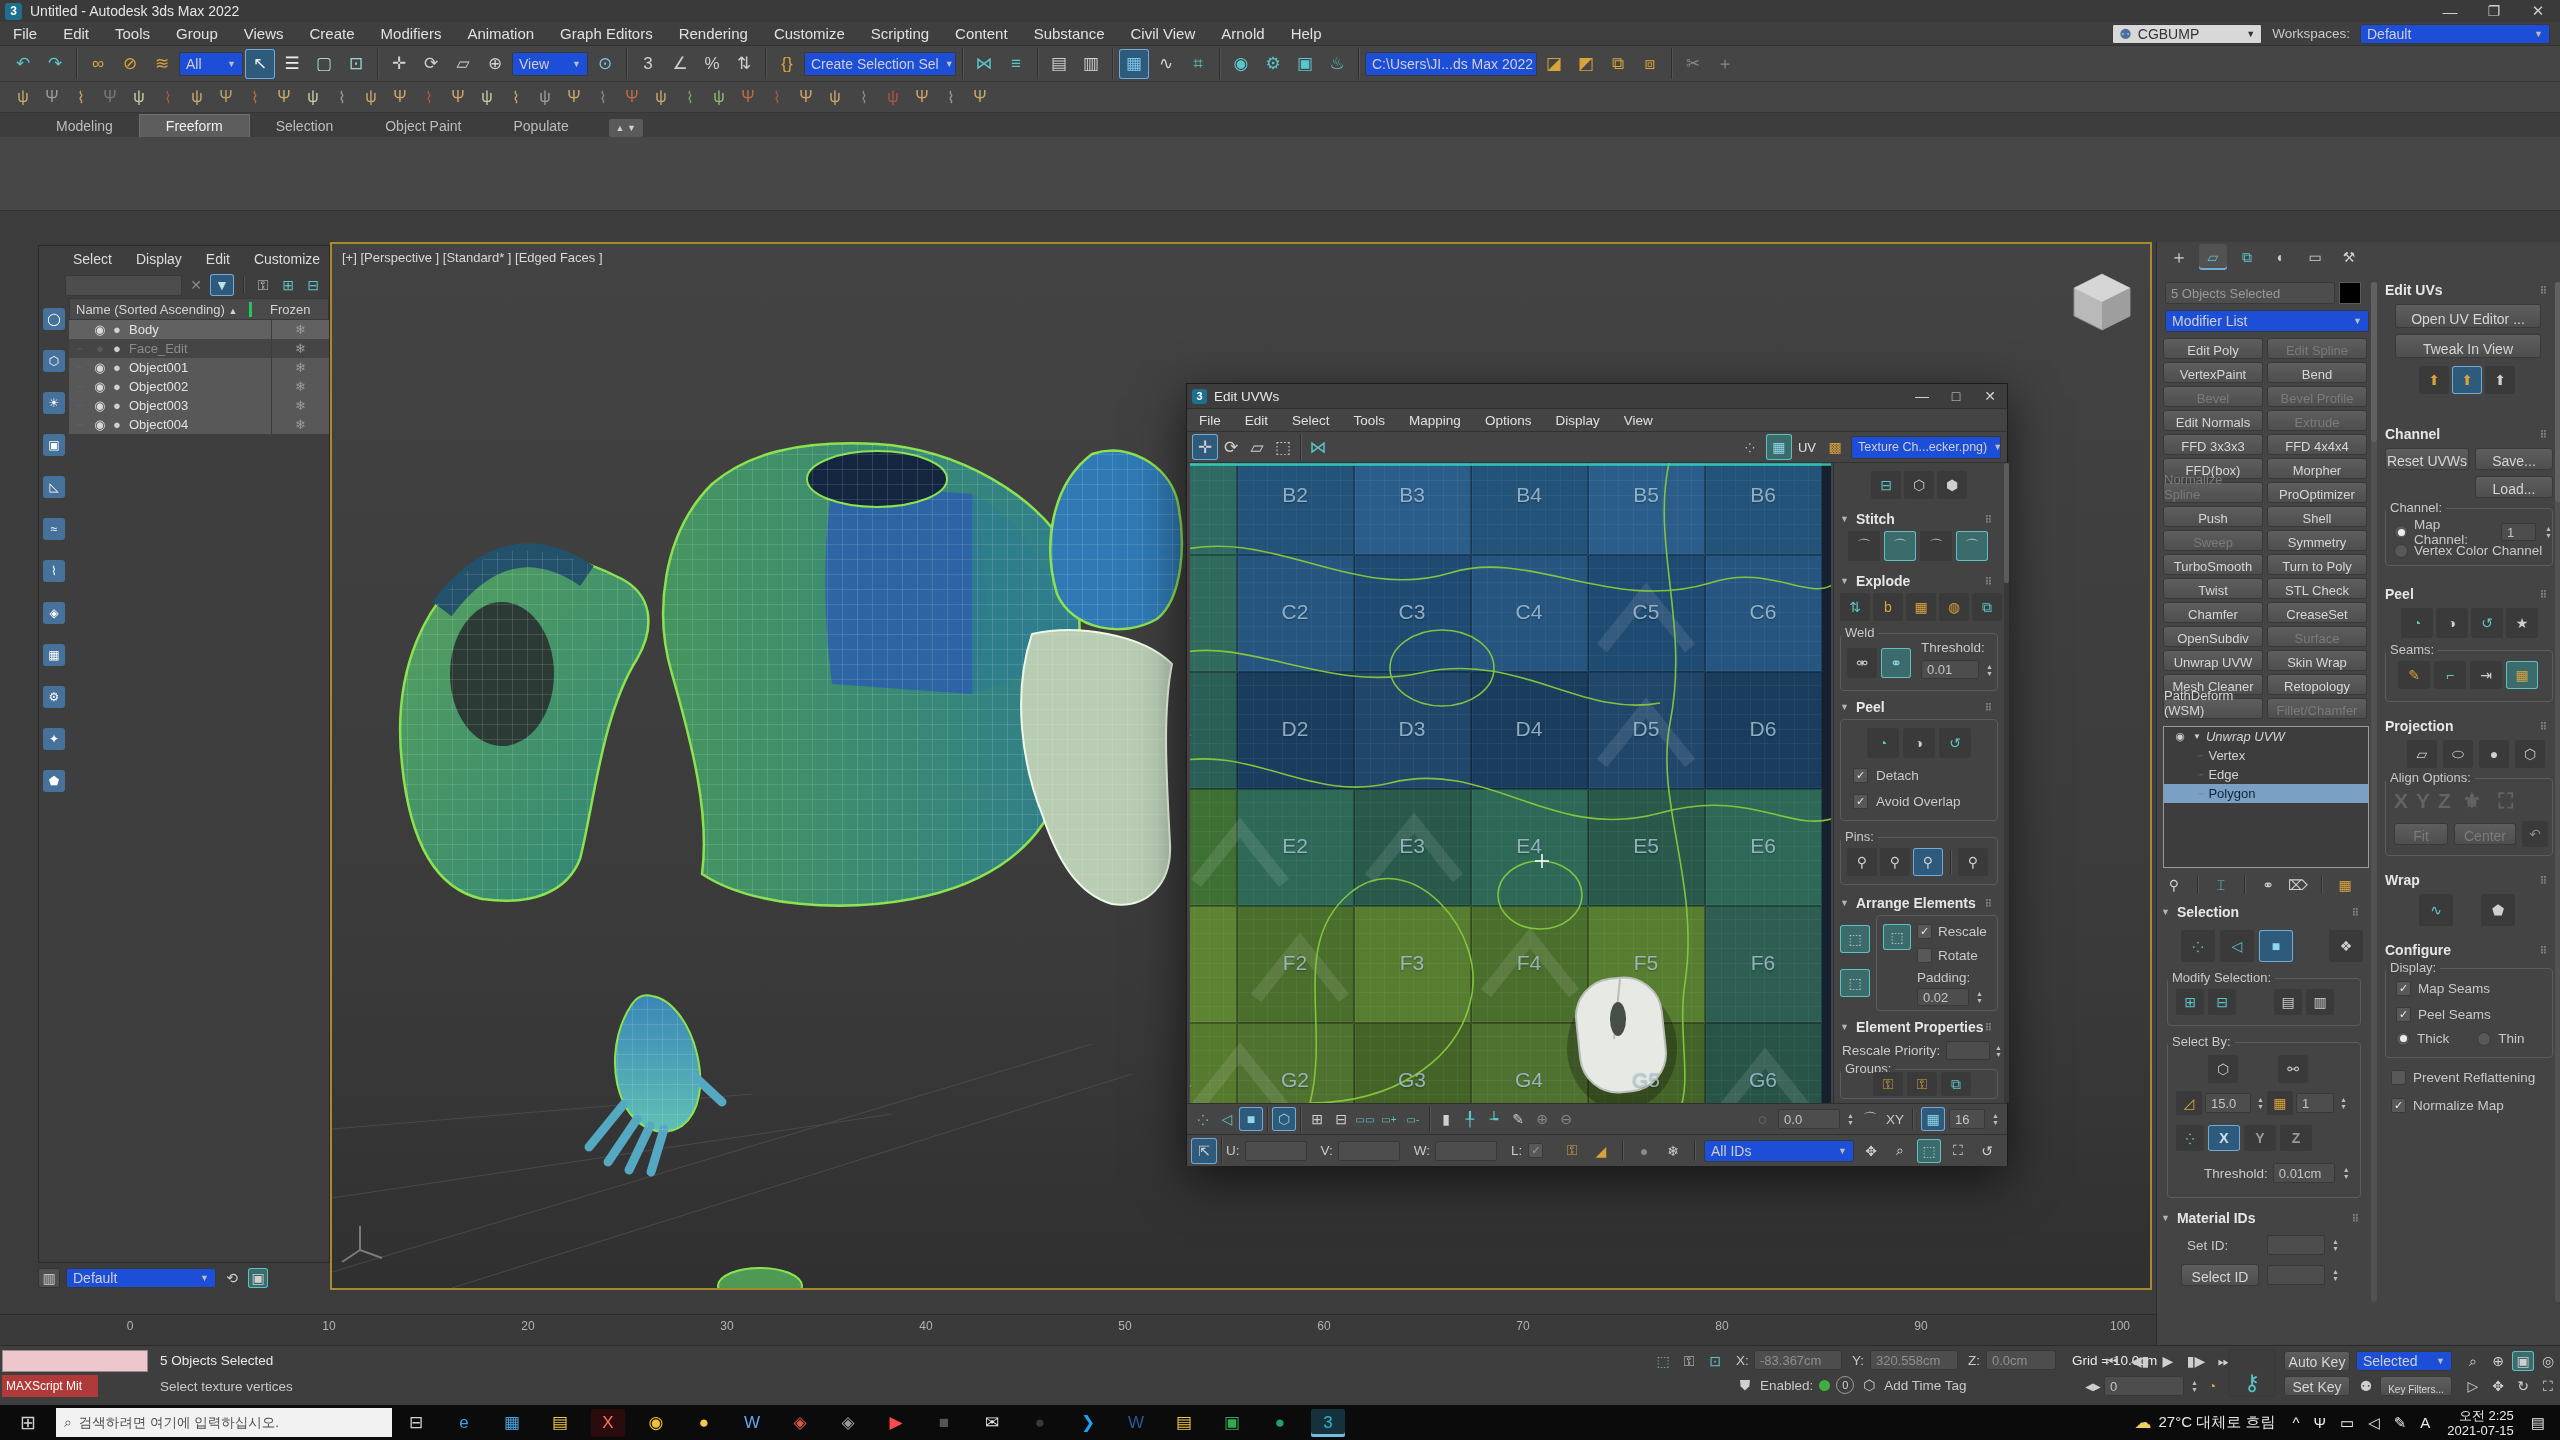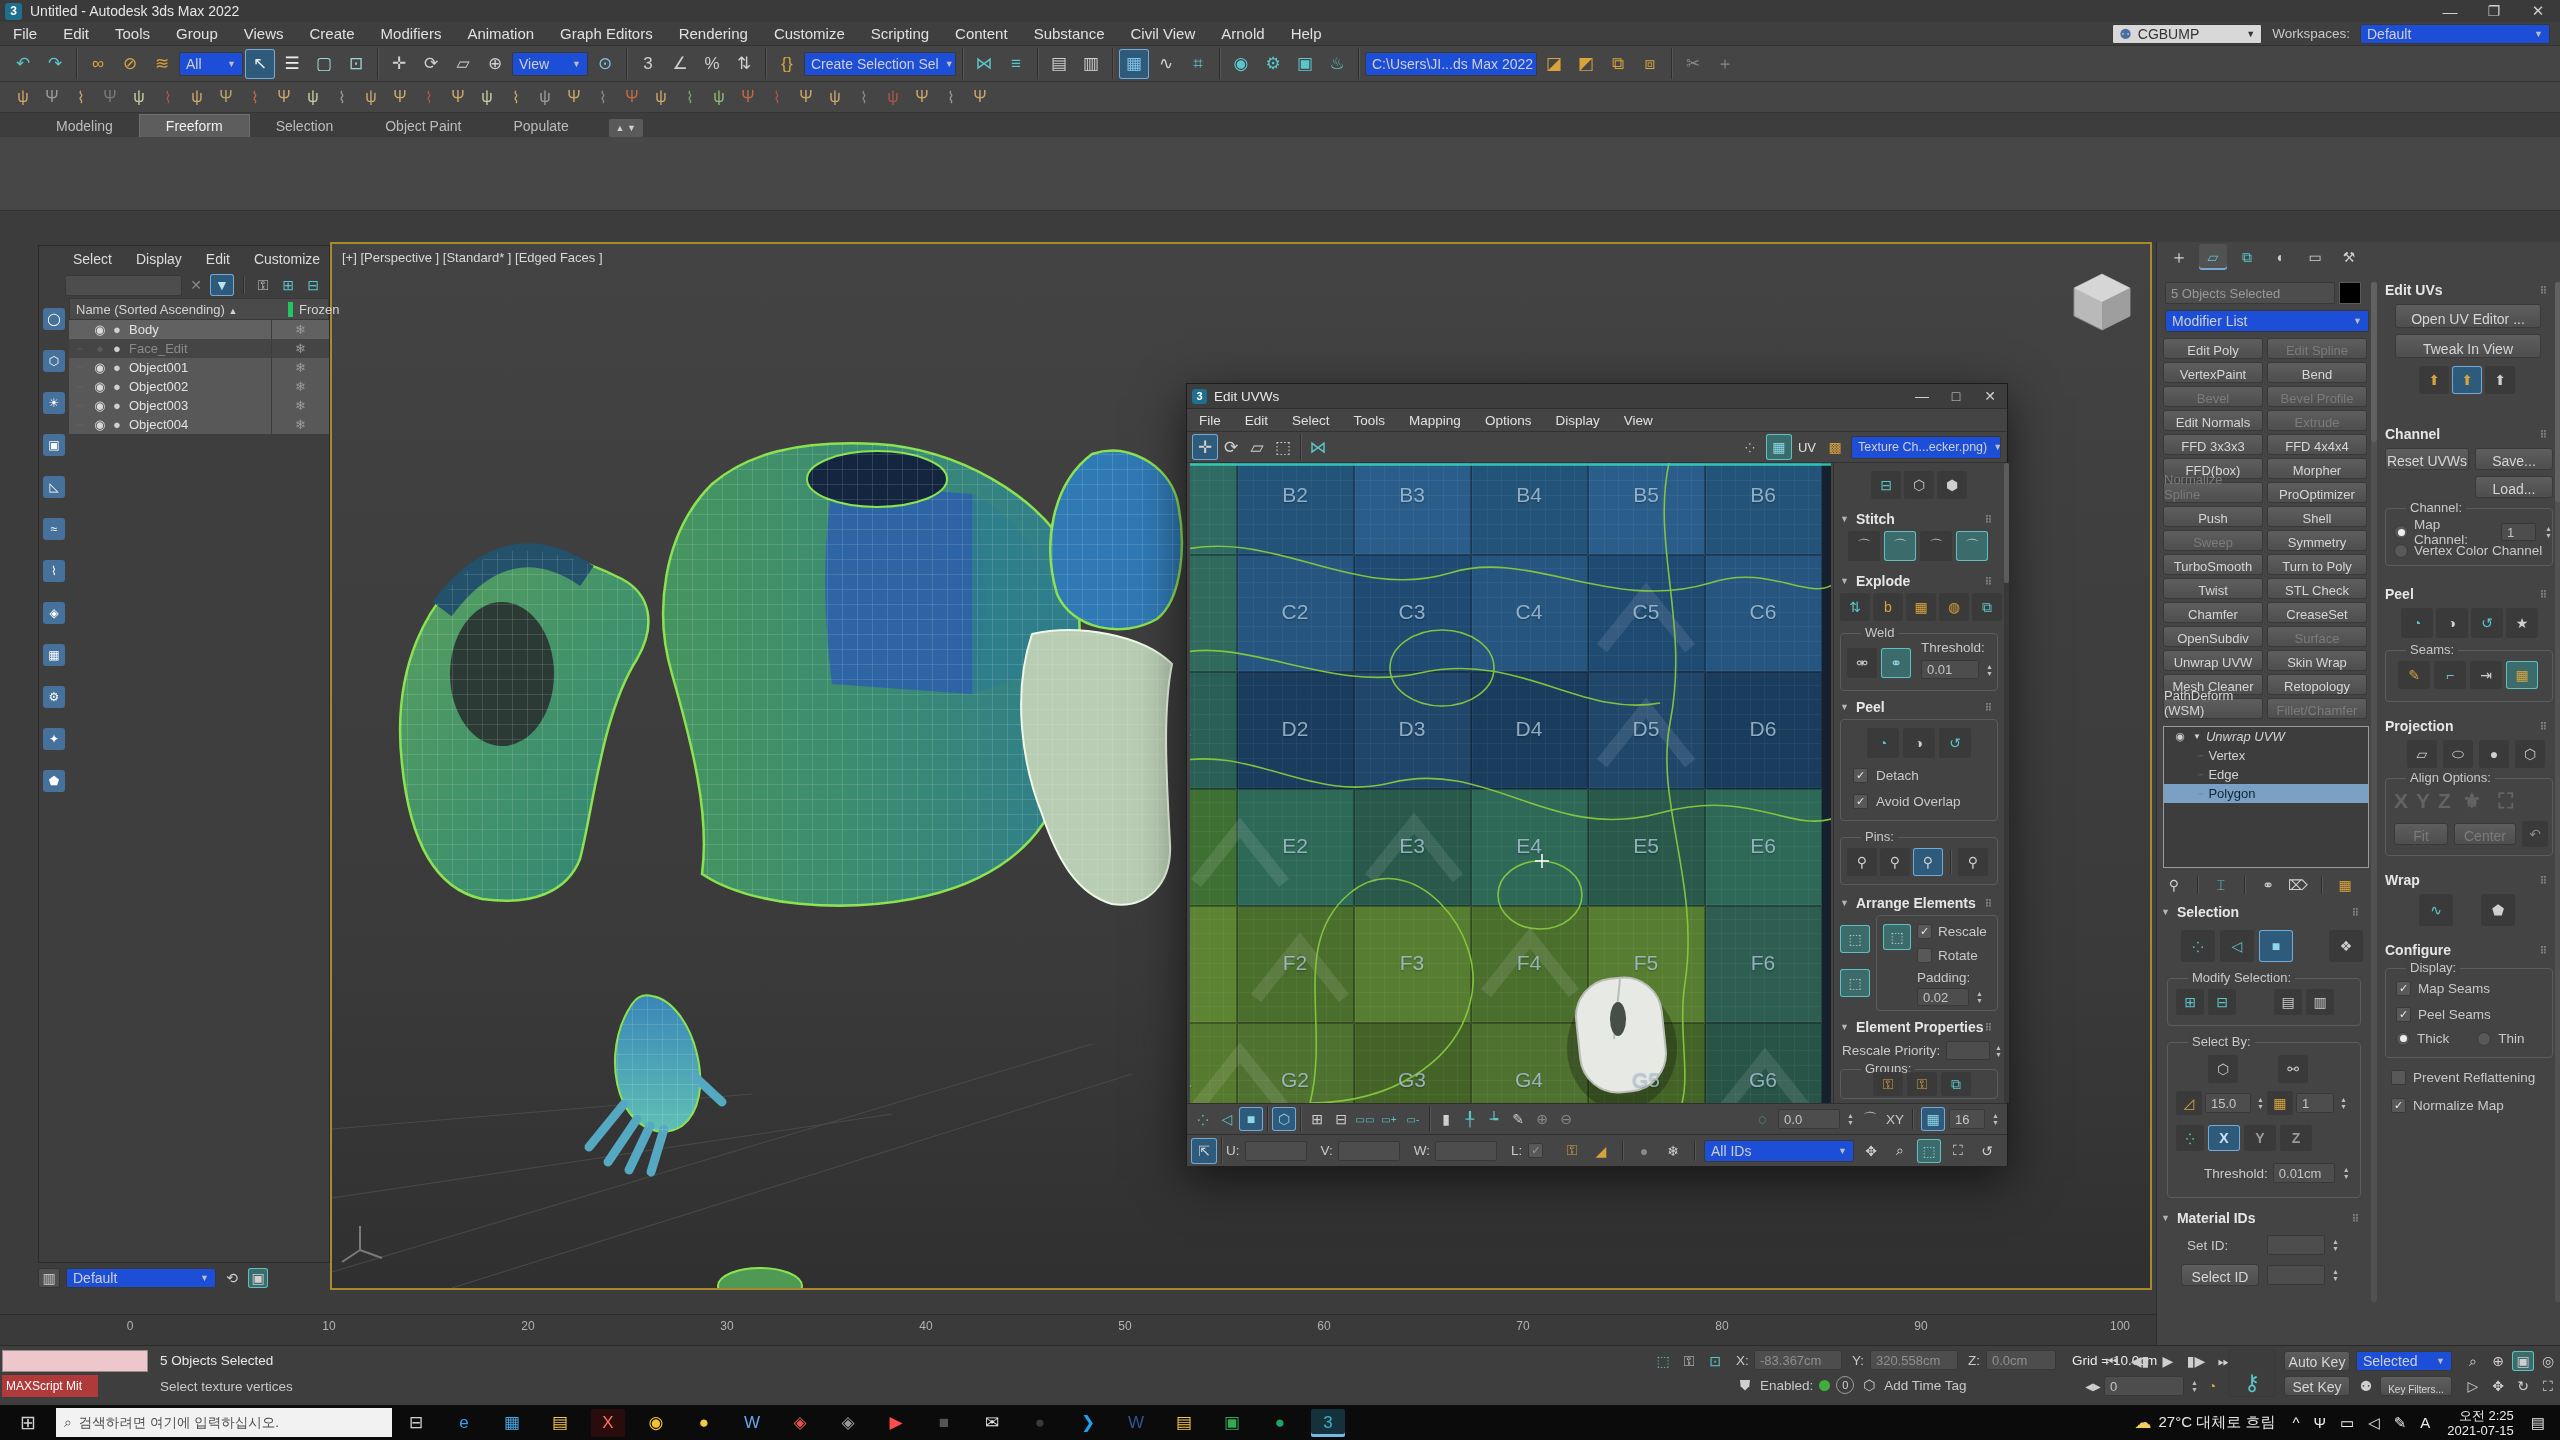--- a/index.html
+++ b/index.html
@@ -18,21 +18,21 @@
 .btn.off{color:#7b7b7b}
 .fld{background:#4d4d4d;border:1px solid #383838;border-radius:2px;color:#c4c4c4;display:flex;align-items:center;padding:0 5px;font-size:13px}
 .spin{display:inline-flex;flex-direction:column;justify-content:center;font-size:7px;line-height:7px;color:#bdbdbd;margin-left:3px}
 .cb{width:15px;height:15px;background:#585858;border:1px solid #393939;border-radius:2px;display:inline-flex;align-items:center;justify-content:center;font-size:11px;color:#ececec;flex:none}
 .rad{width:14px;height:14px;background:#585858;border:1px solid #393939;border-radius:50%;display:inline-flex;align-items:center;justify-content:center;flex:none}
 .rad.on::after{content:"";width:7px;height:7px;border-radius:50%;background:#ececec}
 .rollhdr{display:flex;align-items:center;font-weight:bold;color:#e6e6e6;font-size:14px}
 .rollhdr .caret{font-size:9px;color:#b4b4b4;margin-right:7px}
 .rollhdr .grip{margin-left:auto;color:#808080;font-size:10px;margin-right:6px}
 .grp{border:1px solid #5c5c5c;border-radius:4px;position:relative}
-.grplbl{position:absolute;top:-9px;left:20px;background:#434343;padding:0 4px;color:#c9c9c9;font-size:13px;font-weight:normal}
+.grplbl{position:absolute;top:-9px;left:0;background:#434343;padding:0 4px;color:#c9c9c9;font-size:13px;font-weight:normal}
 .mitem{padding:0 13px;height:100%;display:flex;align-items:center;color:#e0e0e0;font-size:15px}
 #titlebar{left:0;top:0;width:2560px;height:22px;background:#3a3a3a;display:flex;align-items:center}
 #menubar{left:0;top:22px;width:2560px;height:24px;background:#3f3f3f;display:flex;border-bottom:1px solid #313131}
 #toolbar1{left:0;top:46px;width:2560px;height:36px;background:#454545;display:flex;align-items:center;padding-left:8px;gap:2px;border-bottom:1px solid #363636}
 #toolbar2{left:0;top:82px;width:2560px;height:31px;background:#454545;display:flex;align-items:center;padding-left:10px;gap:3px;border-bottom:1px solid #363636}
 #ribbontabs{left:0;top:113px;width:2560px;height:24px;background:#3d3d3d;display:flex;align-items:flex-end;padding-left:30px}
 #ribbonpanel{left:0;top:137px;width:2560px;height:74px;background:#474747;border-bottom:1px solid #303030}
 .rtab{padding:3px 26px;font-size:14px;color:#bcbcbc}
 .rtab.act{background:#5d5d5d;color:#f0f0f0;border:1px solid #6e6e6e;border-bottom:none}
 #viewport{left:330px;top:242px;width:1822px;height:1048px;background:linear-gradient(#434343,#3a3a3a 70%,#303030);border:2px solid #a8892e;overflow:hidden}
@@ -337,21 +337,21 @@
           <span class="exic">⌇</span>
           <span class="exic">◈</span>
           <span class="exic">▦</span>
           <span class="exic">⚙</span>
           <span class="exic">✦</span>
           <span class="exic">⬟</span>
         </div>
       <div style="flex:1">
         <div class="row" style="height:22px;background:#4a4a4a;border:1px solid #383838;font-size:13px">
           <span style="flex:1;padding-left:6px"><span>Name (Sorted Ascending)</span> <span style="font-size:9px">▲</span></span>
-          <span style="width:40px;border-left:5px solid #22c55e;padding-left:6px">Frozen</span>
+          <span style="width:79px;border-left:3px solid #22c55e;padding-left:18px">Frozen</span>
         </div>
         <div id="exprows">
             <div class="exrow" style="background: rgb(97, 97, 97);">
               <span style="width: 22px; color: rgb(106, 106, 106); font-size: 9px; text-align: center;">┄</span>
               <span style="width: 18px; text-align: center; color: rgb(216, 216, 216);">◉</span>
               <span style="width: 16px; text-align: center; color: rgb(207, 207, 207);">●</span>
               <span style="flex: 1 1 0%; padding-left: 4px; color: rgb(226, 226, 226);">Body</span>
               <span style="width: 58px; text-align: center; color: rgb(154, 154, 154); border-left: 1px solid rgb(60, 60, 60); align-self: stretch; display: flex; align-items: center; justify-content: center;">❄</span>
             </div>
             <div class="exrow" style="background: rgb(69, 69, 69);">

